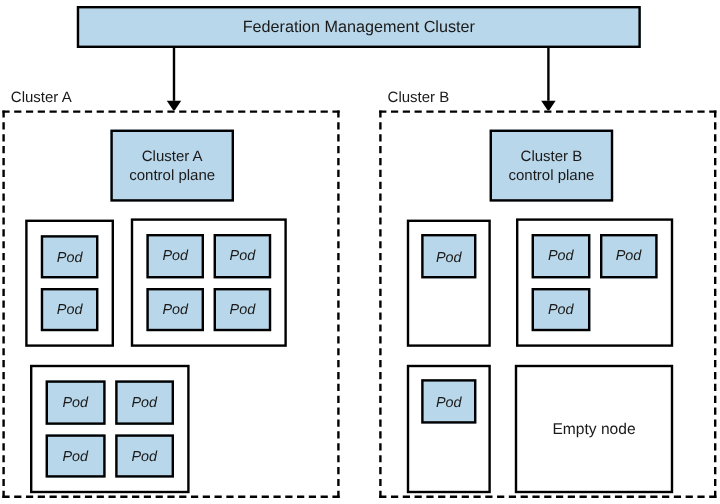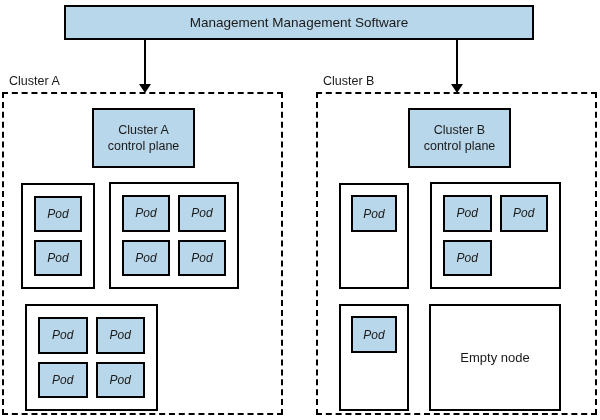--- a/index.html
+++ b/index.html
@@ -66,21 +66,21 @@
   .node-b2{left:112px;top:88px;width:131px;height:107px;}
   .node-b3{left:21px;top:210px;width:70px;height:107px;}
   .node-b4{left:111px;top:210px;width:132px;height:107px;}
 </style>
 </head>
 <body>
 
 <div class="canvas">
 
   <div class="fed-box">
-    <span>Management Management Software</span>
+    <span>Federation Management Cluster</span>
   </div>
 
   <div class="arrow arrow-a"></div>
   <div class="arrow arrow-b"></div>
 
   <div class="cluster-label label-a">Cluster A</div>
   <div class="cluster-label label-b">Cluster B</div>
 
   <div class="cluster cluster-a">
     <div class="cp cp-a">

